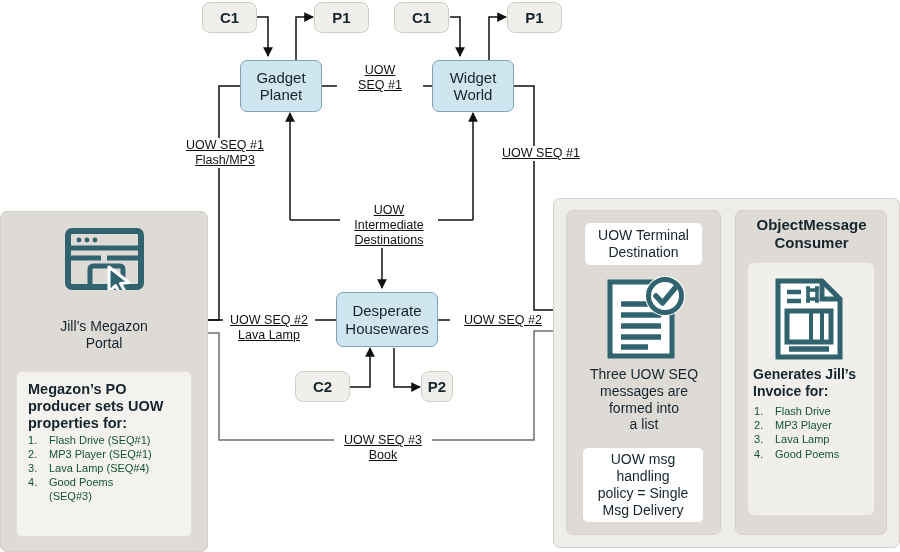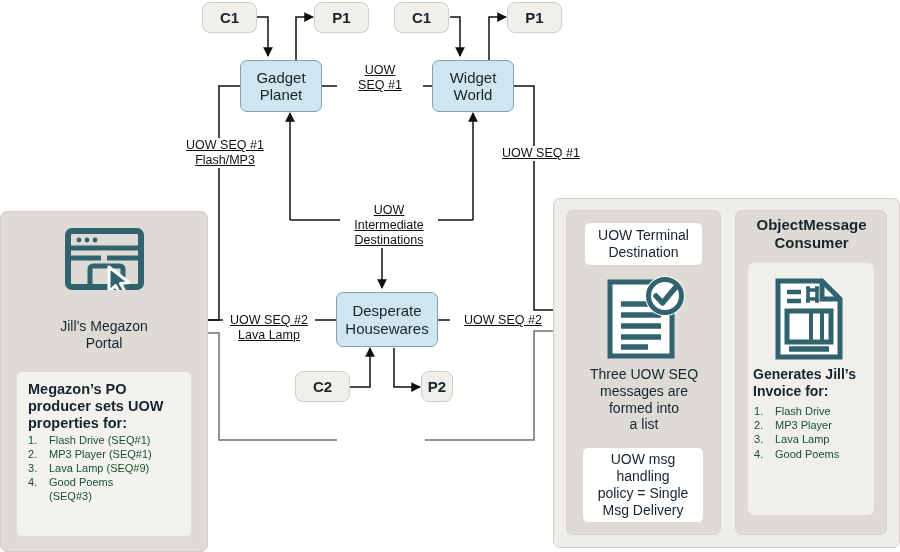--- a/index.html
+++ b/index.html
@@ -159,20 +159,22 @@
 
   <div class="edge-label" style="left:340px;top:203px;width:92px;">UOW
 Intermediate
 Destinations</div>
 
   <div class="edge-label" style="left:223px;top:313px;width:86px;">UOW SEQ #2
 Lava Lamp</div>
 
   <div class="edge-label" style="left:450px;top:313px;width:100px;">UOW SEQ #2</div>
 
+  <div class="edge-label" style="left:334px;top:433px;width:92px;">UOW SEQ #3
+Book</div>
 
   <div class="panel-outer" style="left:0px;top:211px;width:208px;height:341px;"></div>
 
   <div class="icon-wrap" style="left:57px;top:228px;width:95px;height:62px;">
     <svg width="95" height="62" viewBox="0 0 95 62">
       <rect x="11" y="3" width="73" height="56" rx="4" fill="none" stroke="#31636f" stroke-width="6"></rect>
       <line x1="14" y1="20" x2="81" y2="20" stroke="#31636f" stroke-width="5"></line>
       <circle cx="22" cy="12" r="2.4" fill="#31636f"></circle>
       <circle cx="30" cy="12" r="2.4" fill="#31636f"></circle>
       <circle cx="38" cy="12" r="2.4" fill="#31636f"></circle>
@@ -186,21 +188,21 @@
   <div class="caption" style="left:24px;top:318px;width:160px;">Jill’s Megazon
 Portal</div>
 
   <div class="note" style="left:16px;top:371px;width:176px;height:166px;">
     <h4>Megazon’s PO
 producer sets UOW
 properties for:</h4>
     <ol>
       <li>Flash Drive (SEQ#1)</li>
       <li>MP3 Player (SEQ#1)</li>
-      <li>Lava Lamp (SEQ#9)</li>
+      <li>Lava Lamp (SEQ#4)</li>
       <li style="white-space:pre-line;">Good Poems
 (SEQ#3)</li>
     </ol>
   </div>
 
   <div class="panel-outer light" style="left:553px;top:198px;width:347px;height:350px;"></div>
 
   <div class="panel-inner" style="left:566px;top:210px;width:155px;height:325px;"></div>
 
   <div class="card-white" style="left:584px;top:222px;width:119px;height:44px;">UOW Terminal

